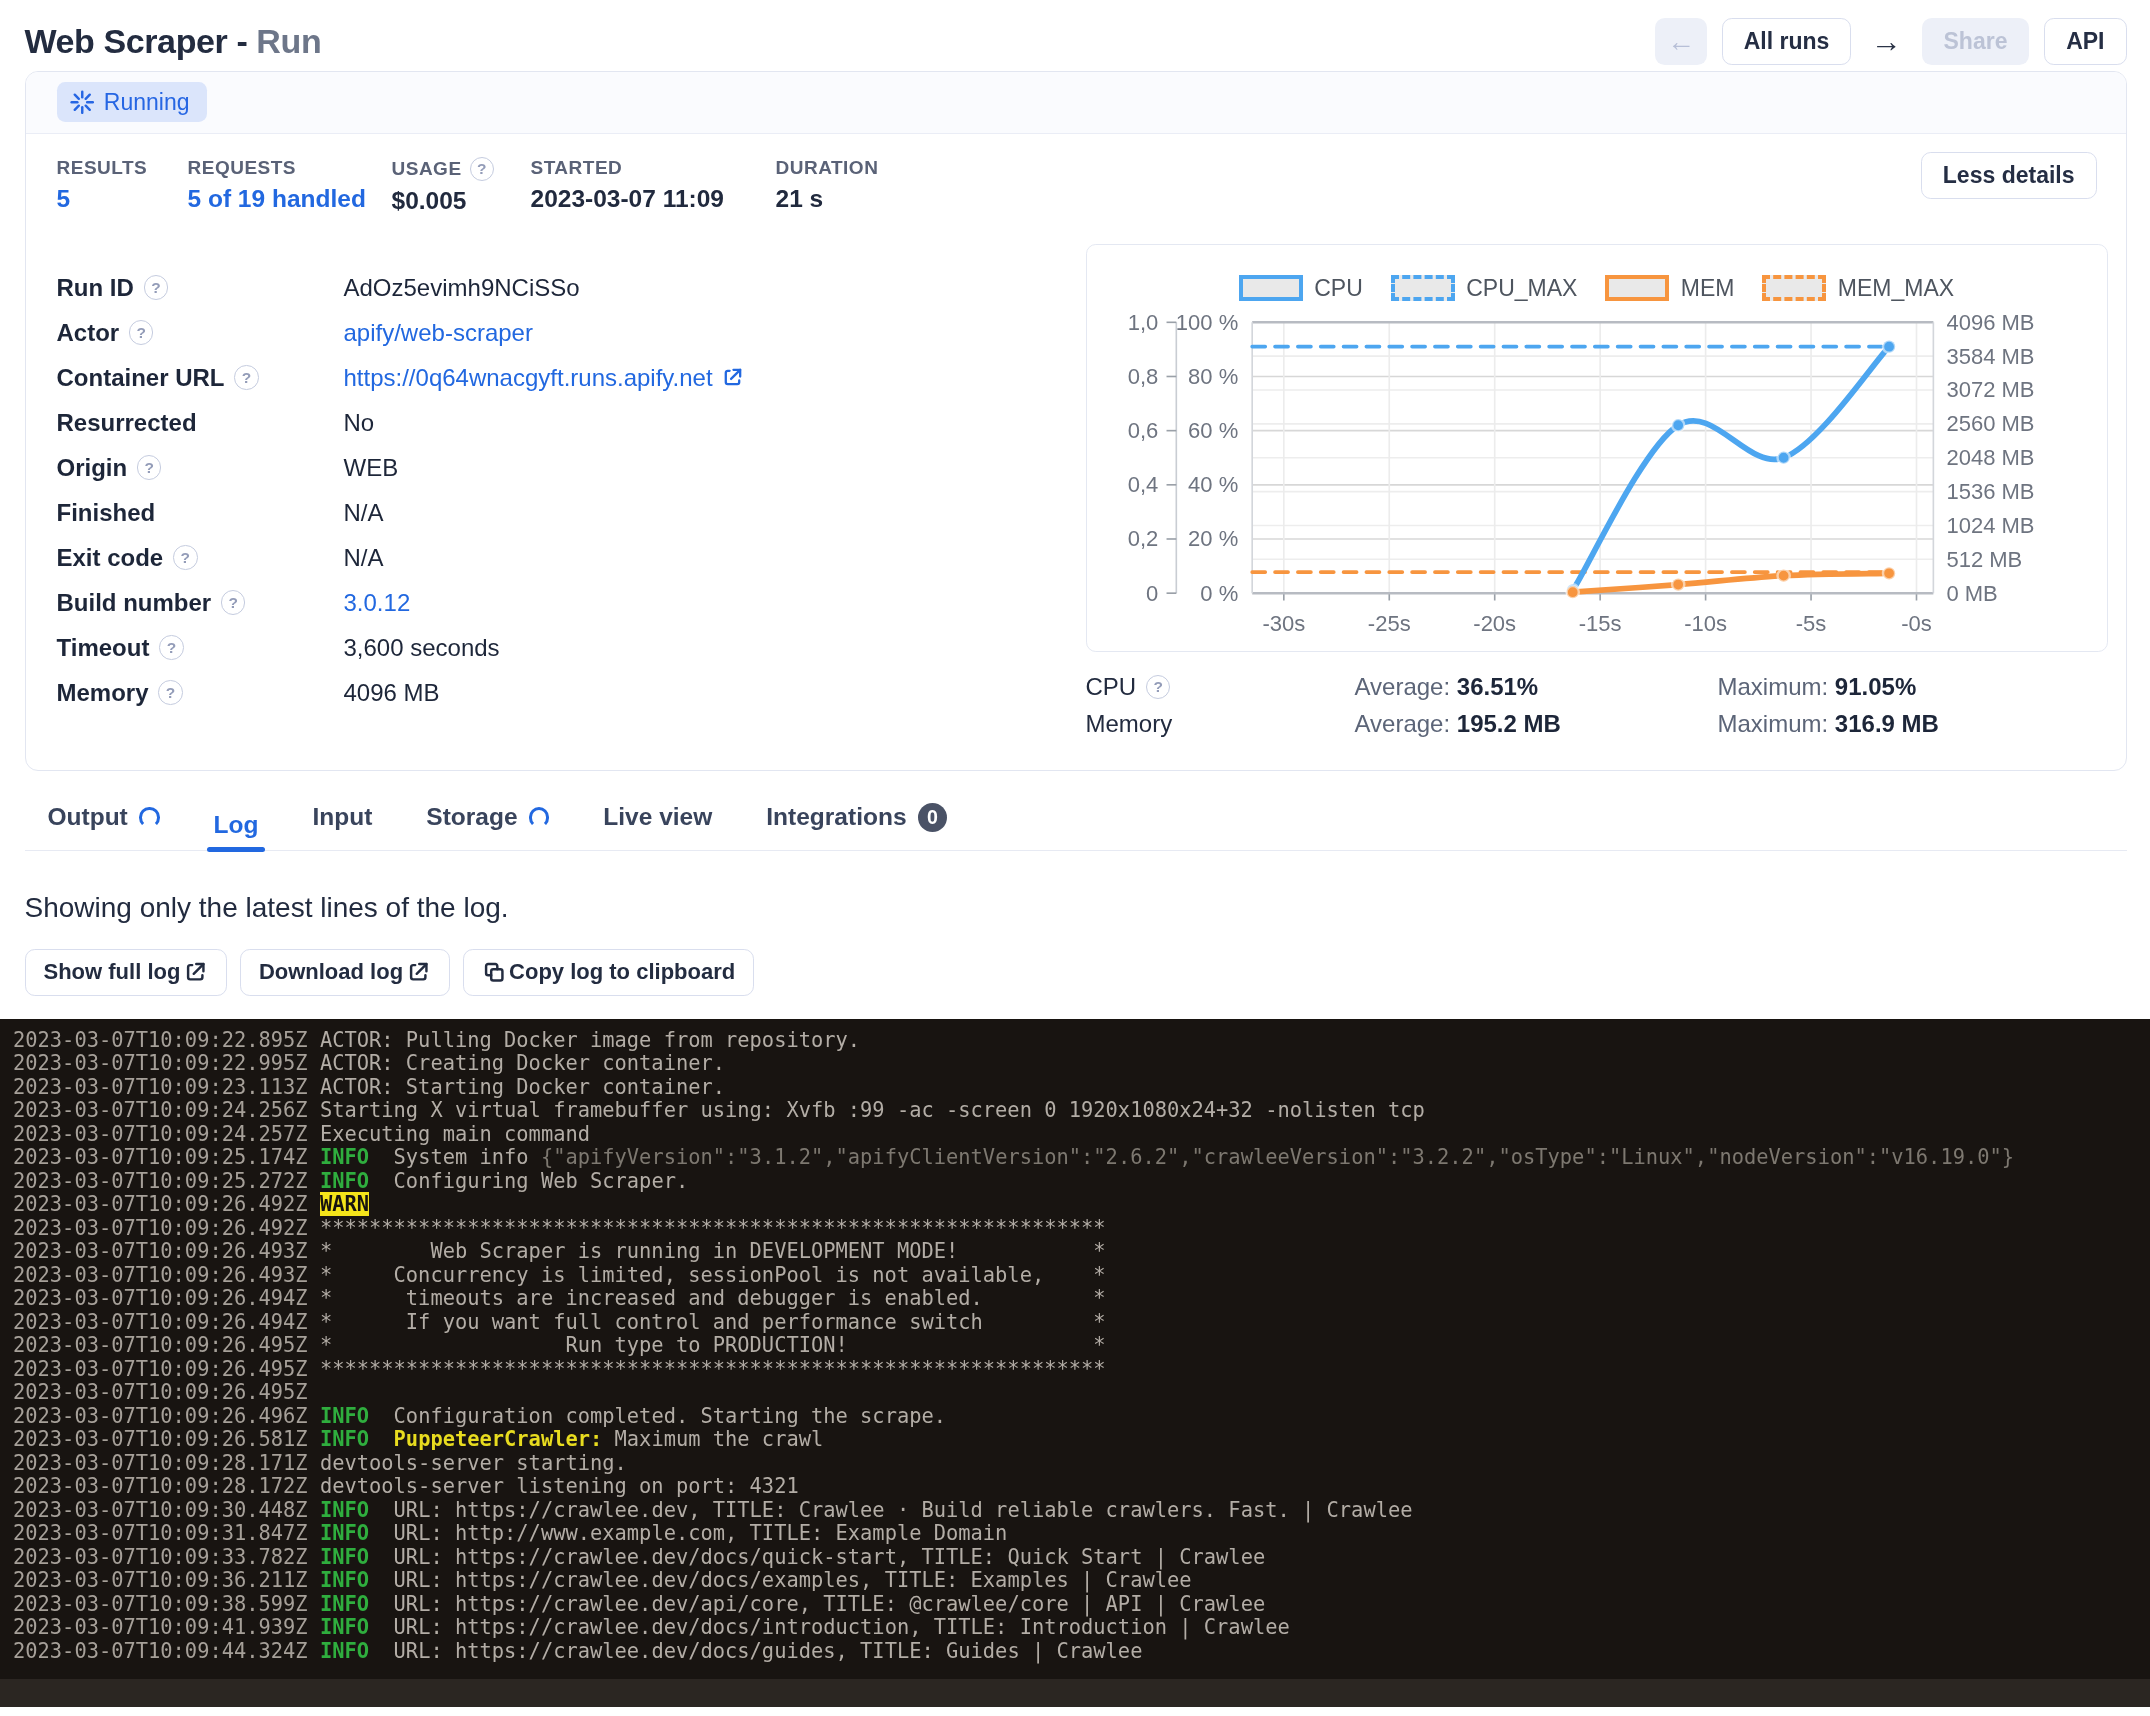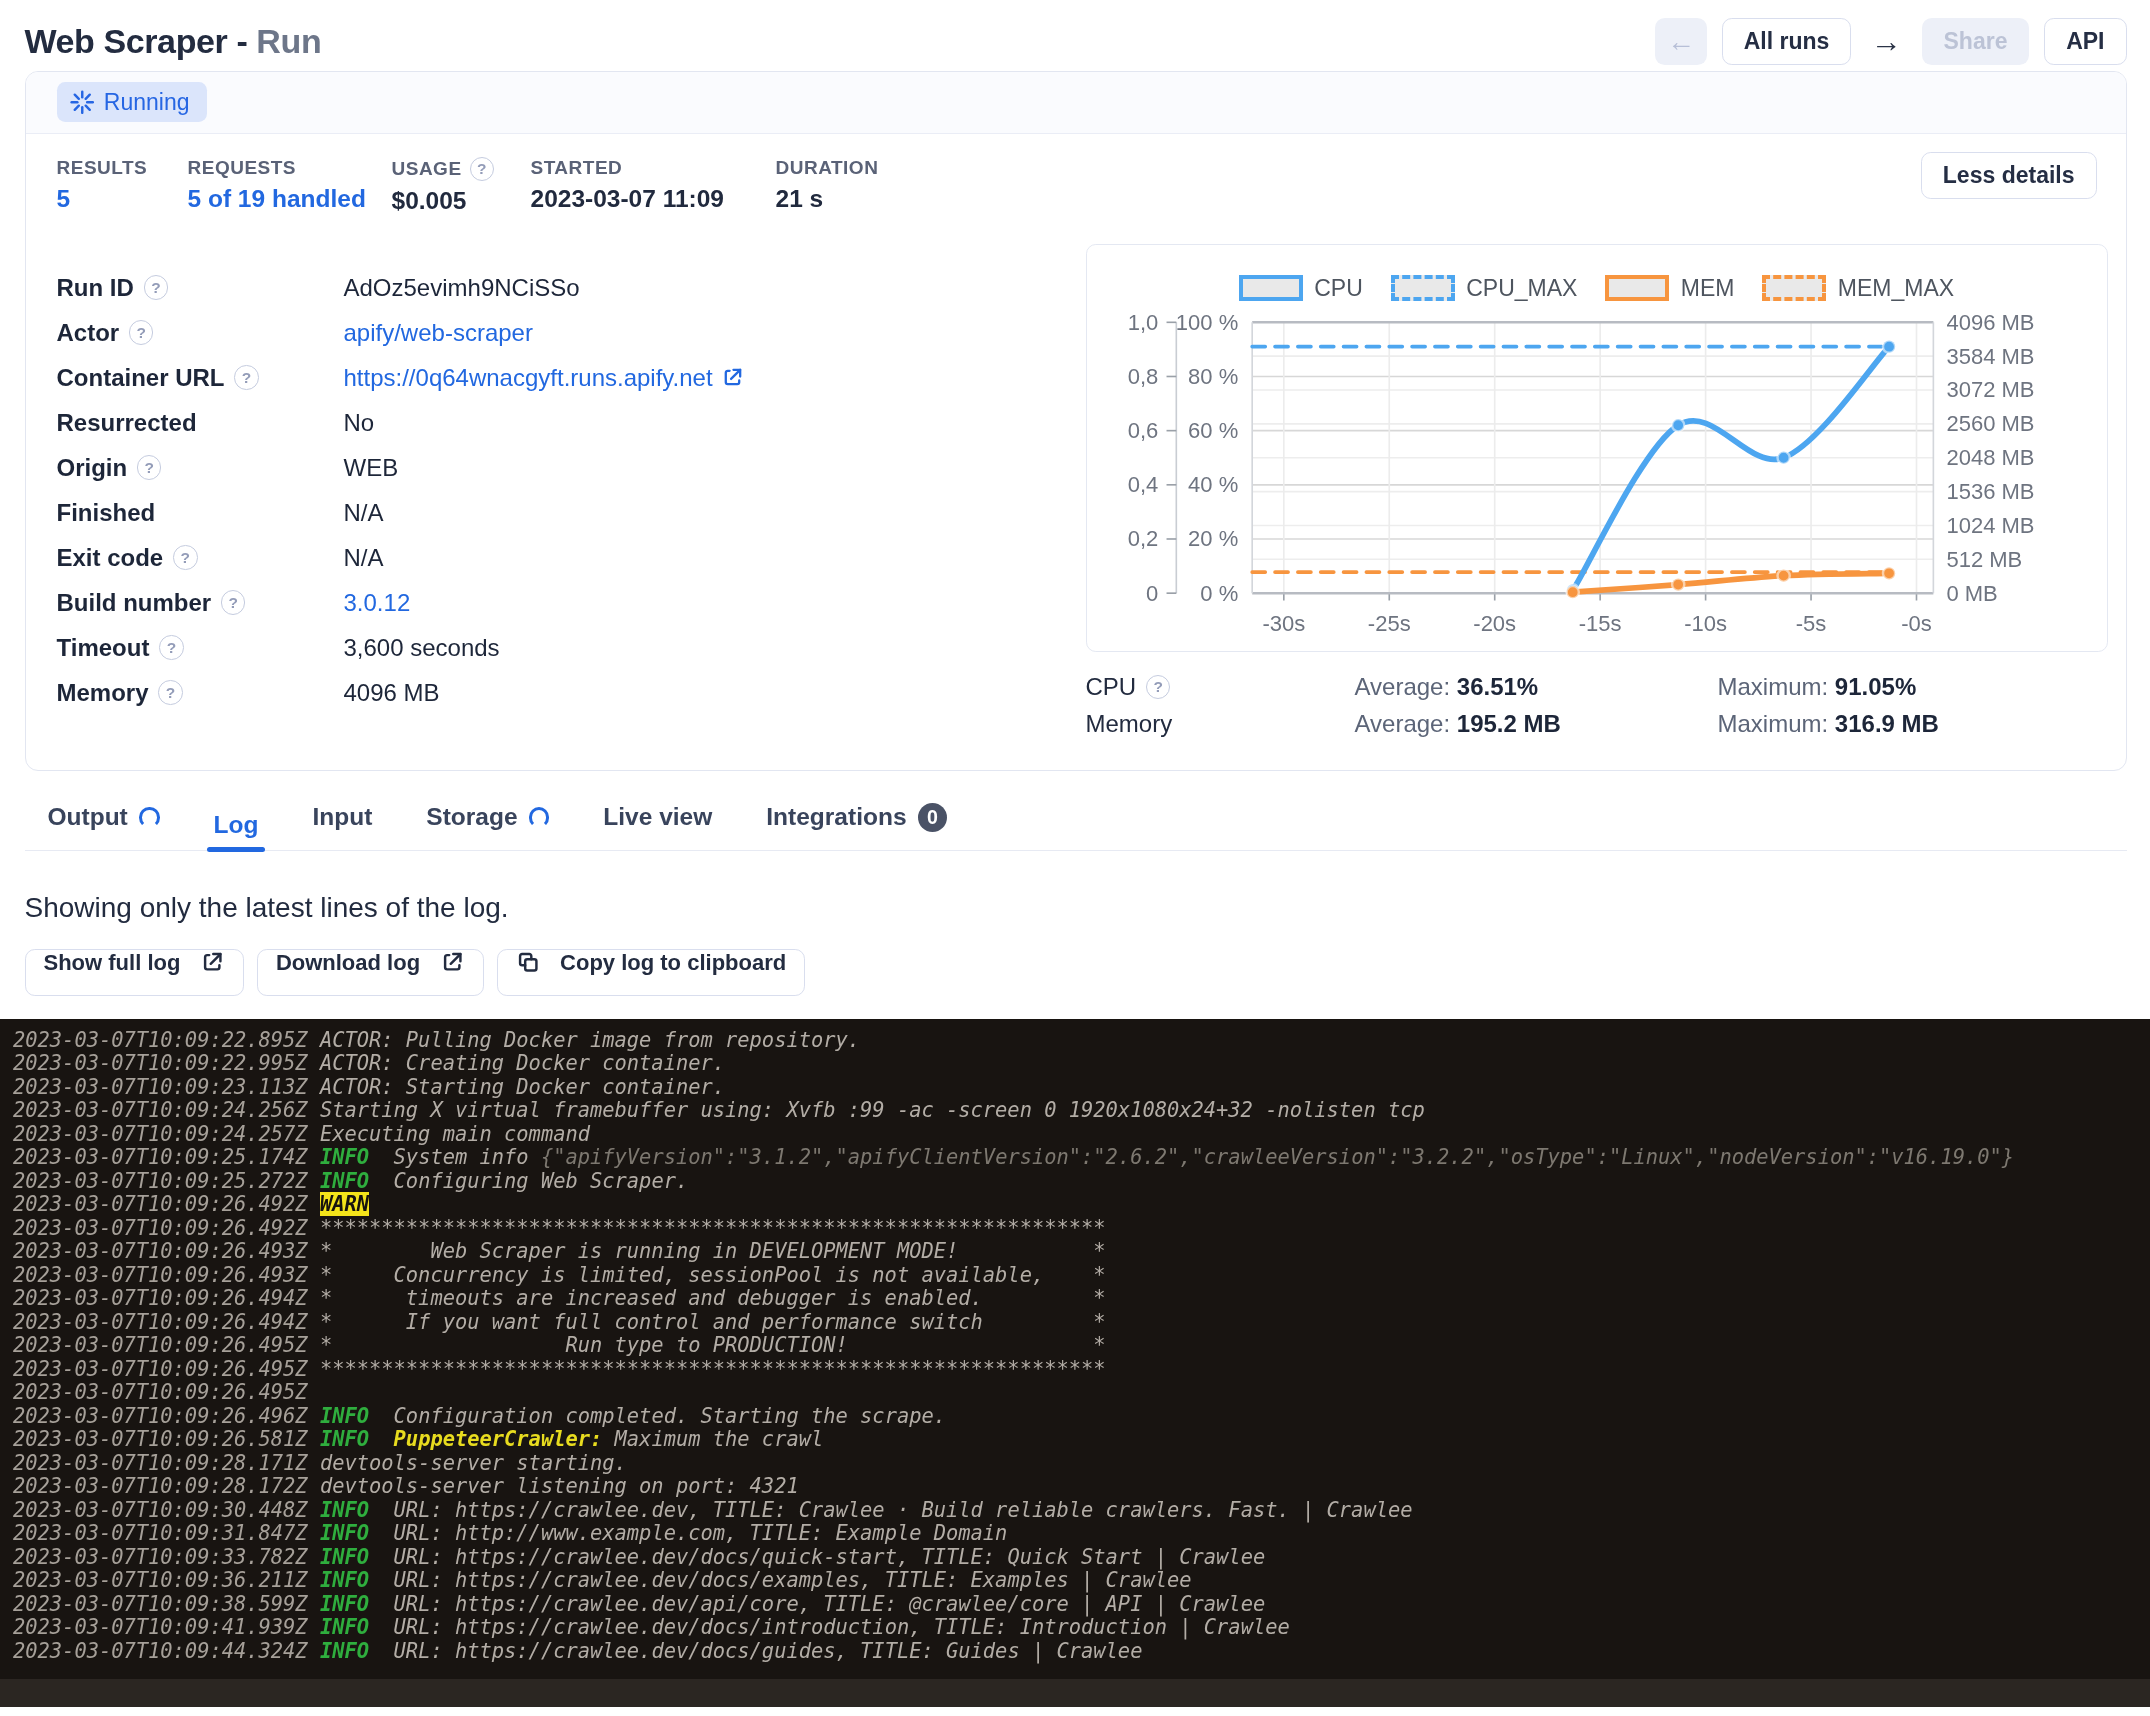--- a/index.html
+++ b/index.html
@@ -68,26 +68,26 @@
   .tab.active { color:#2268e0;margin-top:16px; }
   .tab.active::after { content:""; position:absolute; left:-6.5px; right:-6.5px; bottom:-1.6px; height:4.9px; background:#2268e0; border-radius:3.3px; }
   .tab-spinner { width:20.4px; height:20.4px; border-radius:50%; border:3.3px solid #2268e0; border-bottom-color:transparent; }
   .tab-badge { min-width:29px; height:29px; border-radius:50%; background:#4a5266; color:#fff; font-size:19.6px; font-weight:700;
                display:inline-flex; align-items:center; justify-content:center; }
 
   
   .log-notice { margin-top:41px; font-size:28px; color:#222b3f; }
   .log-buttons { display:flex; gap:13px; margin-top:24.5px; }
   .lbtn { height:47px; border-radius:9.8px; border:1.6px solid #d9deee; background:#fff; color:#232c40;
-          font-size:22px; font-weight:600; display:inline-flex; align-items:flex-start; gap:20px; padding:0 18px; cursor:pointer; }
+          font-size:22px; font-weight:600; display:inline-flex; align-items:center; gap:3px; padding:0 18px; cursor:pointer; }
   .lbtn svg { width:24.5px; height:24.5px; stroke:#232c40; }
 
   .console { margin-top:23px; background:#181411; height:688px; position:relative; overflow:hidden;
              font-family:"DejaVu Sans Mono", monospace; font-size:20.4px; line-height:23.5px; padding:9.8px 0 0 13px; }
-  .logline { white-space:pre; min-height:23.5px; color:#b3ada6;font-style:italic; }
+  .logline { white-space:pre; min-height:23.5px; color:#b3ada6; }
   .logline .t  { color:#a6a099; }
   .logline .lv-info { color:#2fae3e; font-weight:700; }
   .logline .lv-warn { color:#16130f; background:#f4e41a; font-weight:700; }
   .logline .dim { color:#7d7870; }
   .logline .yel { color:#e8dc1f; font-weight:700; }
   .console-scrollbar { position:absolute; left:0; right:0; bottom:0; height:28px; background:#2b2622; }
 
   svg text { font-family:"Liberation Sans", sans-serif; }
 </style>
 </head>

